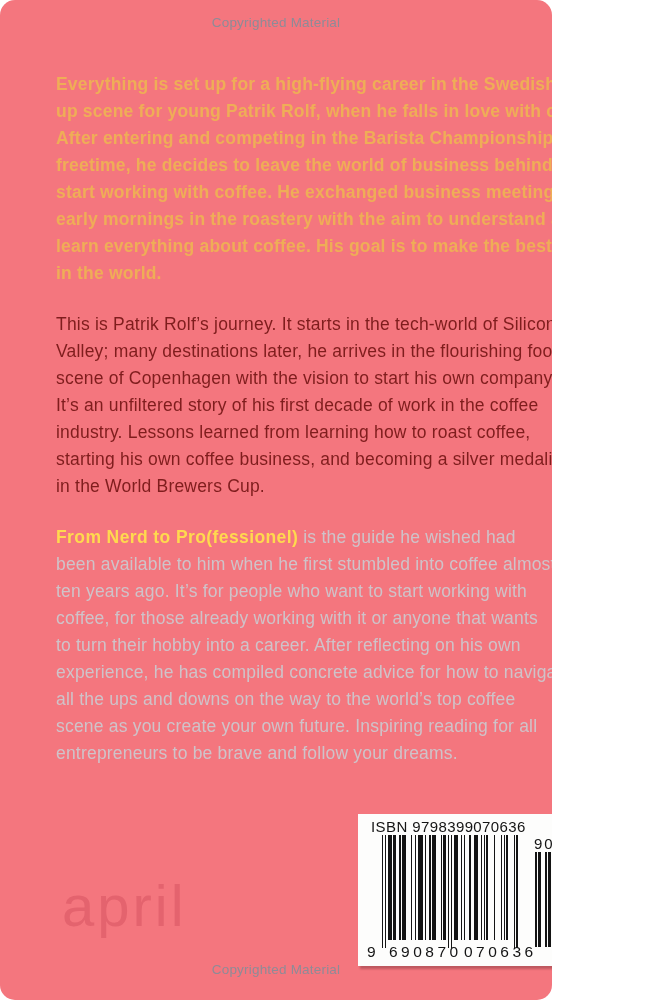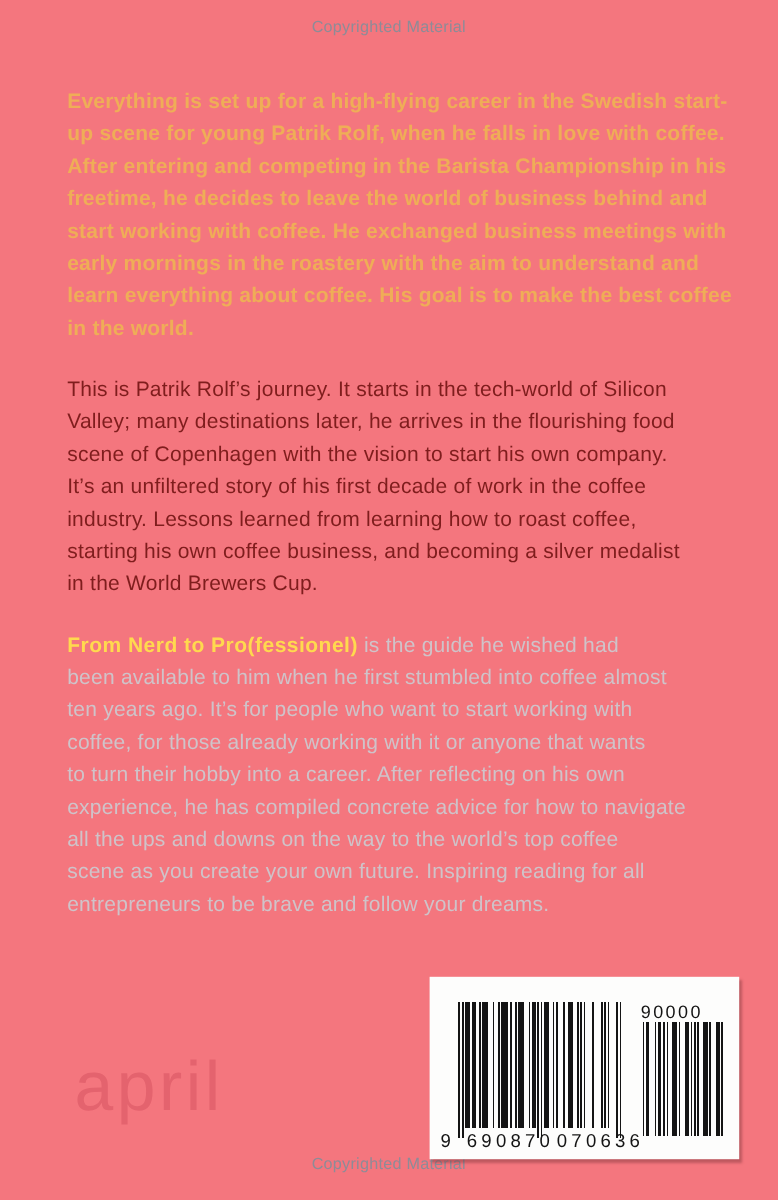--- a/index.html
+++ b/index.html
@@ -1,21 +1,22 @@
 <!DOCTYPE html>
 <html><head>
 <meta charset="utf-8">
 <style>
   html,body{margin:0;padding:0;background:#ffffff;}
   .cover{
     position:relative;
-    width:648px;height:1000px;
+    width:552px;height:1000px;
     background:#F4767E;
     font-family:"Liberation Sans",sans-serif;
     overflow:hidden;
+    border-radius:15px;
   }
   .watermark{
     position:absolute;left:0;width:100%;
     text-align:center;
     color:#8E8B97;
     font-size:13.5px;
     letter-spacing:.2px;
     z-index:1;
   }
   .wm-top{top:15px;}
@@ -96,20 +97,21 @@
 to turn their hobby into a career. After reflecting on his own
 experience, he has compiled concrete advice for how to navigate
 all the ups and downs on the way to the world’s top coffee
 scene as you create your own future. Inspiring reading for all
 entrepreneurs to be brave and follow your dreams.</span></p>
   </div>
 
   <div class="logo">april</div>
 
   <div class="barcode-box">
+    <div class="isbn-label">ISBN 9798399070636</div>
     <svg class="bars" width="258" height="152" shape-rendering="crispEdges">
         <rect x="24.00" y="21" width="1.43" height="113"></rect>
         <rect x="26.86" y="21" width="1.43" height="113"></rect>
         <rect x="29.72" y="21" width="1.43" height="105"></rect>
         <rect x="31.15" y="21" width="1.43" height="105"></rect>
         <rect x="32.58" y="21" width="1.43" height="105"></rect>
         <rect x="35.44" y="21" width="1.43" height="105"></rect>
         <rect x="36.87" y="21" width="1.43" height="105"></rect>
         <rect x="41.16" y="21" width="1.43" height="105"></rect>
         <rect x="44.02" y="21" width="1.43" height="105"></rect>

